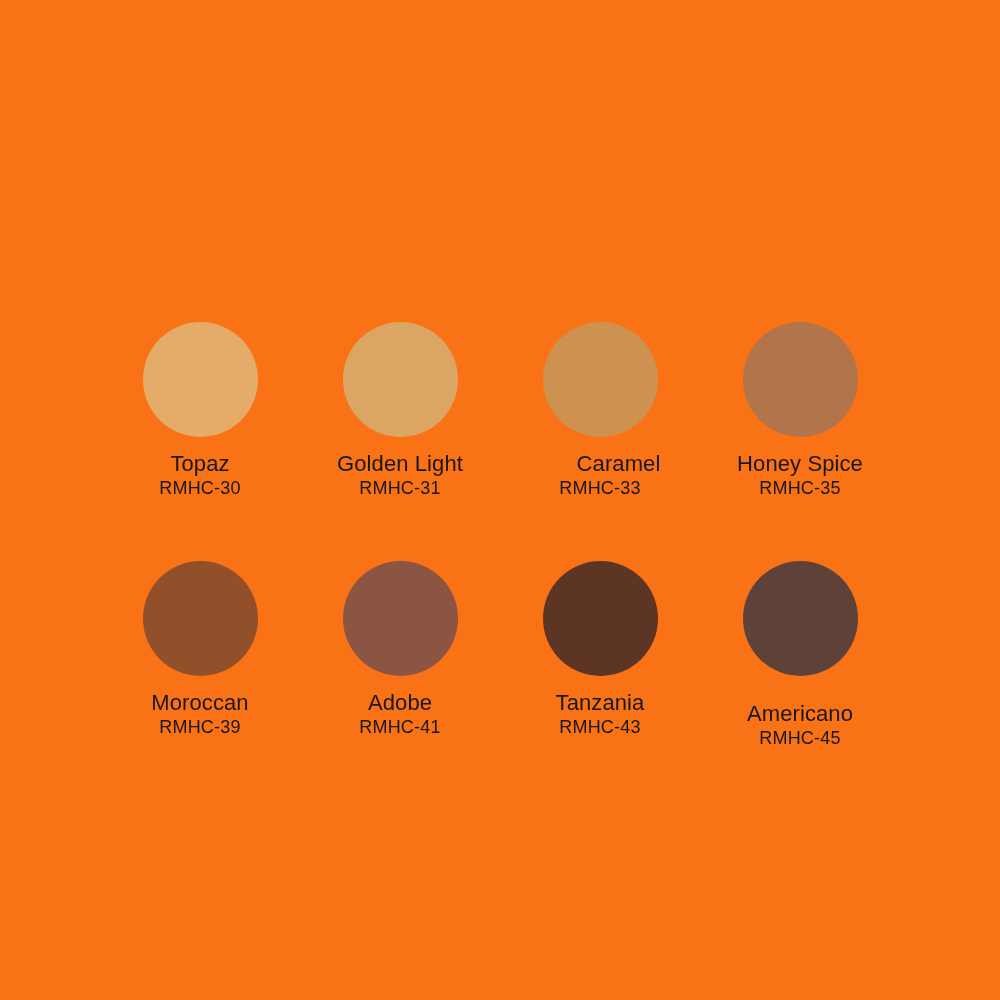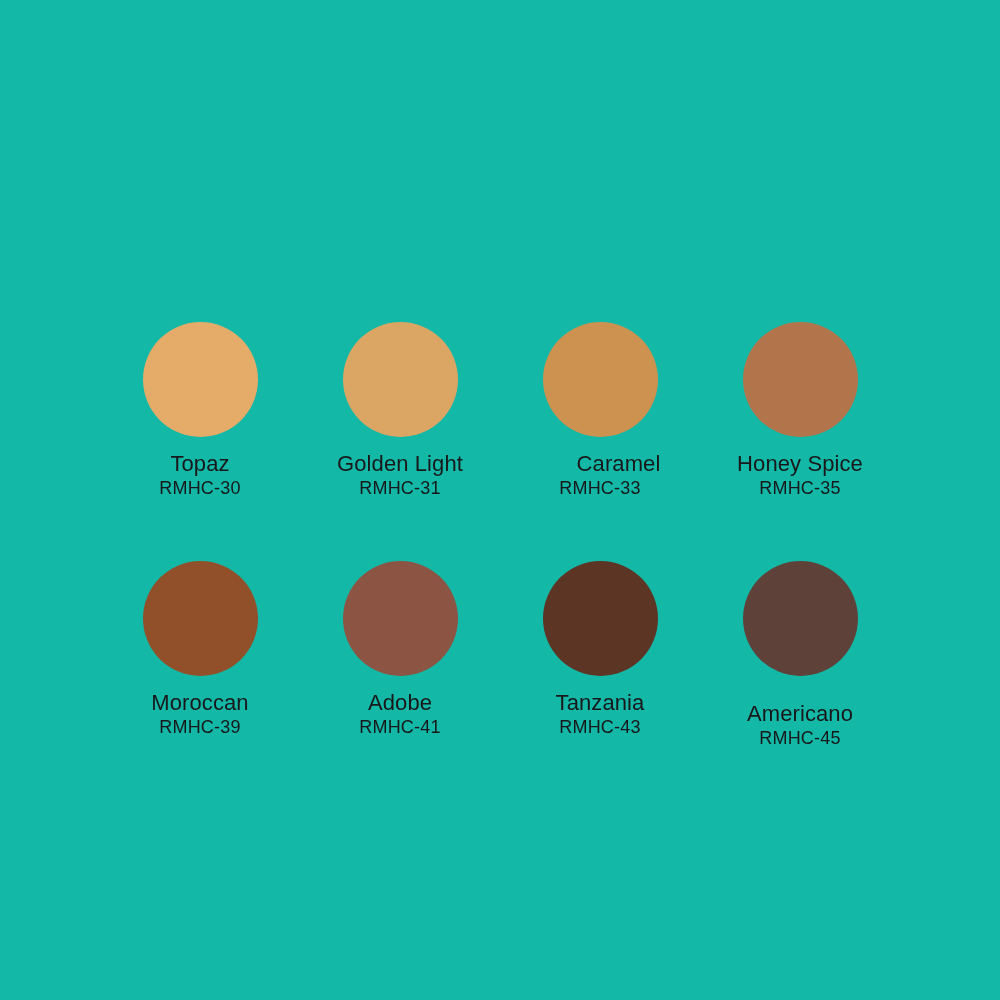--- a/index.html
+++ b/index.html
@@ -71,21 +71,21 @@
     font-weight: 400;
     color: #1b1b1d;
     letter-spacing: 0.2px;
     white-space: nowrap;
     text-align: center;
   }
 </style>
 </head>
 <body style="background: rgb(255, 255, 255);">
 
-<div id="palette-board" style="background: #14b8a6;">
+<div id="palette-board" style="background: #f97316;">
   <div class="swatch-grid">
 
     <div class="swatch-cell">
       <span class="swatch-chip" style="background-color: rgb(229, 172, 105);"></span>
       <span class="swatch-name" style="color: rgb(24, 24, 26);">Topaz</span>
       <span class="swatch-code" style="color: rgb(24, 24, 26);">RMHC-30</span>
     </div>
 
     <div class="swatch-cell">
       <span class="swatch-chip" style="background-color: rgb(219, 166, 99);"></span>

